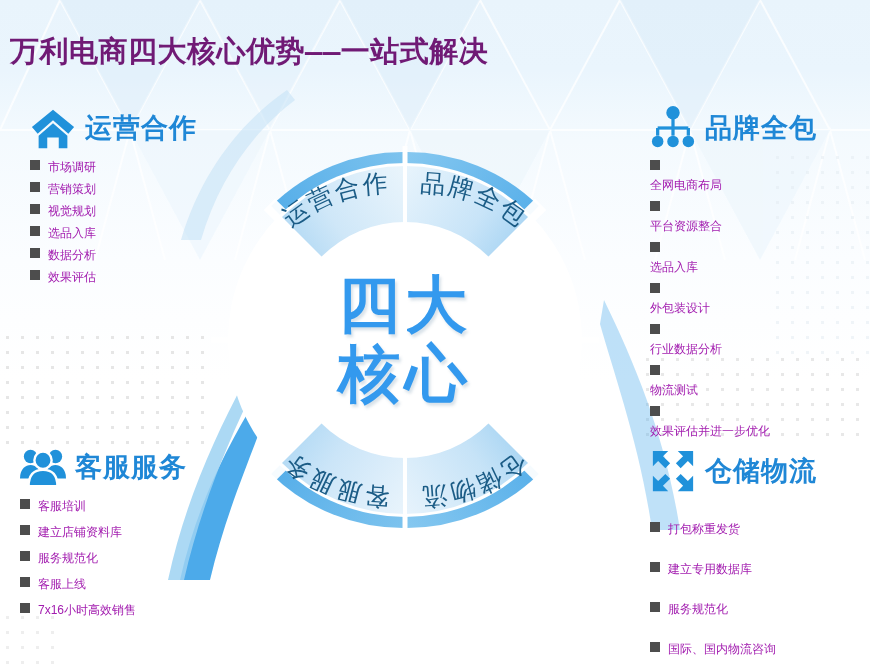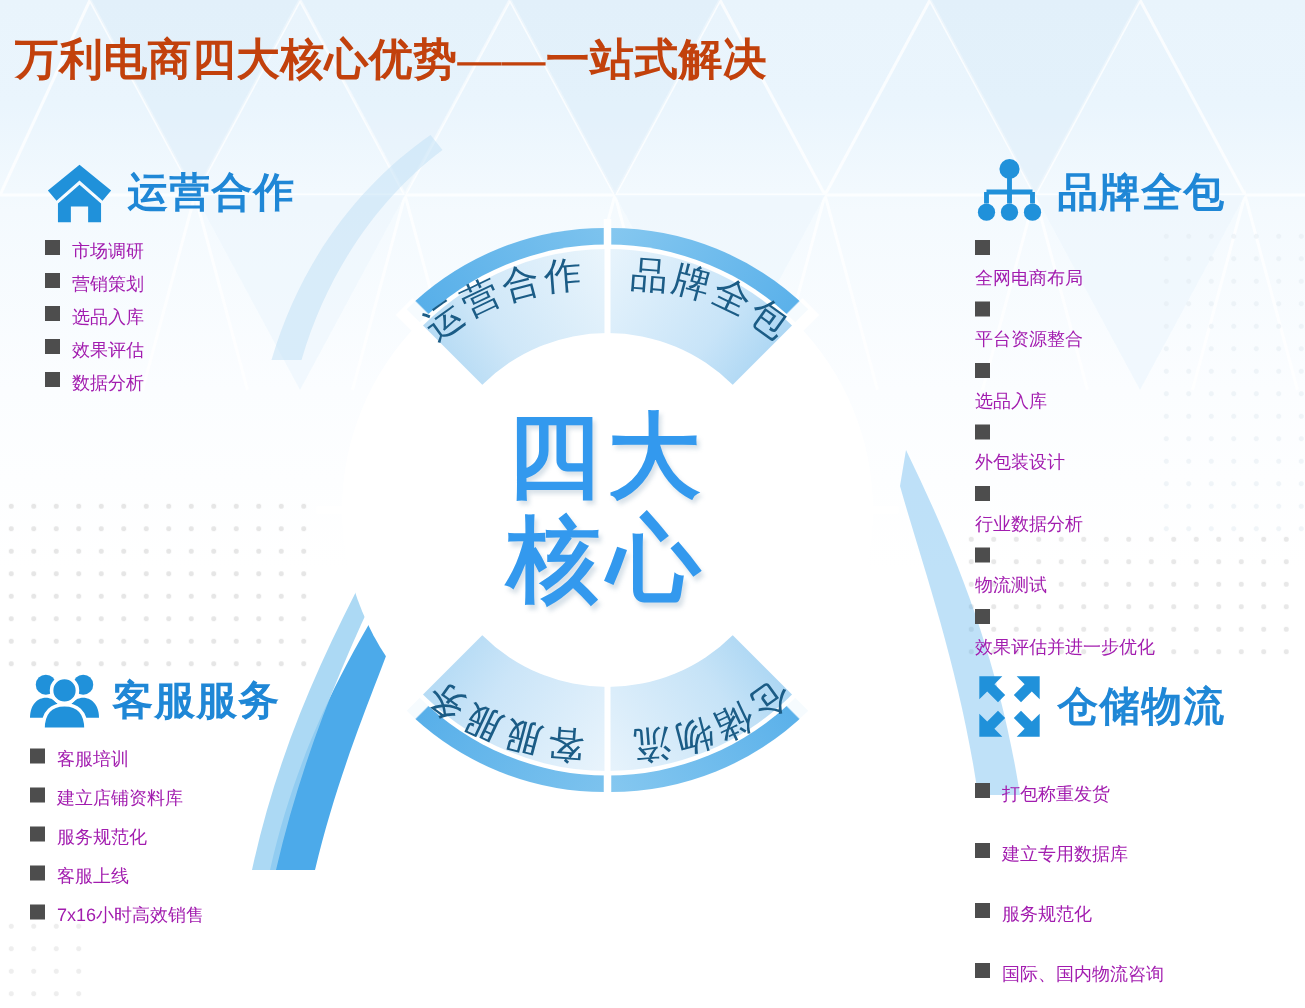--- a/index.html
+++ b/index.html
@@ -72,27 +72,27 @@
   }
   .swoosh {
     position: absolute;
     pointer-events: none;
   }
 
   
   .title {
     position: absolute;
     left: 10px;
-    top: 20px;
+    top: 32px;
     font-size: 29px;
     font-weight: bold;
-    color: #c2410c;
+    color: #701a75;
     letter-spacing: .5px;
     white-space: nowrap;
-    font-family: Liberation Serif, serif;
+    font-family: Liberation Mono, monospace;
   }
 
   
   .block {
     position: absolute;
   }
   .block-head {
     display: flex;
     align-items: center;
     gap: 9px;
@@ -351,29 +351,33 @@
       <li>
           <span class="sq"></span>
           <span>市场调研</span>
         </li>
       <li>
           <span class="sq"></span>
           <span>营销策划</span>
         </li>
       <li>
           <span class="sq"></span>
+          <span>视觉规划</span>
+        </li>
+      <li>
+          <span class="sq"></span>
           <span>选品入库</span>
         </li>
       <li>
           <span class="sq"></span>
+          <span>数据分析</span>
+        </li>
+      <li>
+          <span class="sq"></span>
           <span>效果评估</span>
-        </li>
-      <li>
-          <span class="sq"></span>
-          <span>数据分析</span>
         </li>
     </ul>
   </div>
 
   <div class="block" id="block-brand">
     <div class="block-head">
       <svg class="ico" viewBox="0 0 48 48">
         <g stroke="#2091da" stroke-width="3.4" fill="none">
           <path d="M24 13 L24 24"></path>
           <path d="M8 24 L40 24"></path>

